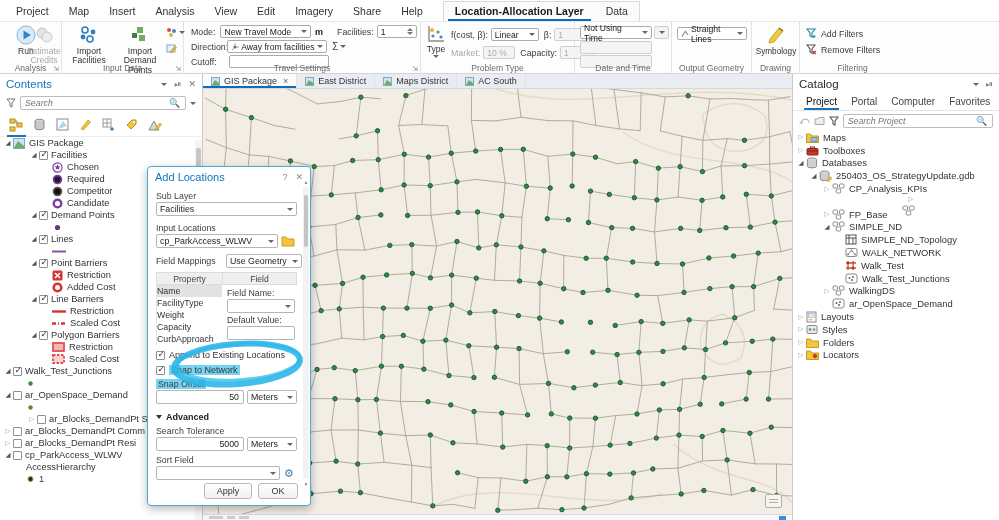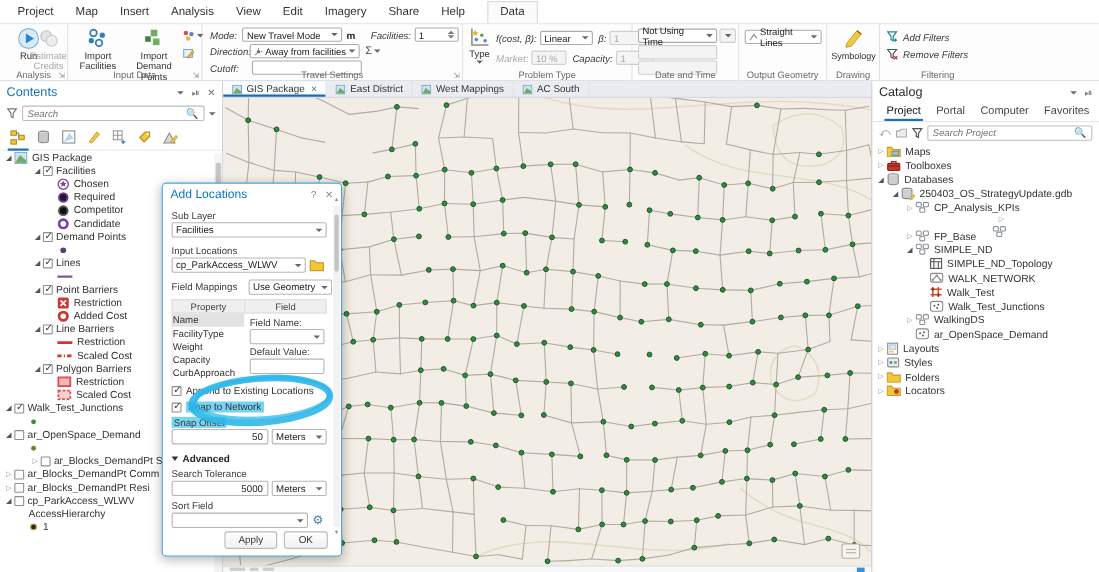--- a/index.html
+++ b/index.html
@@ -15,21 +15,21 @@
   .ctx-tab.active { font-weight:bold; color:#1a1a1a; }
   .ctx-tab.active:after { content:""; position:absolute; left:4px; right:4px; bottom:0; height:2px; background:#0f6cbd; }
   .ribbon-body { position:relative; height:52px; border-top:1px solid #e7e7e7; }
   .rgroup { position:absolute; top:0; height:52px; border-right:1px solid #e3e3e3; }
   .rcaption { position:absolute; bottom:1px; left:0; right:0; text-align:center; font-size:8.5px; color:#6b6b6b; }
   .launcher { position:absolute; bottom:1px; right:2px; font-size:7px; color:#8a8a8a; }
   .bigbtn { position:absolute; top:2px; display:flex; flex-direction:column; align-items:center; width:52px; }
   .bigbtn .blabel { font-size:8.6px; color:#333; text-align:center; line-height:1.1; margin-top:1px; }
   .bigbtn.disabled .blabel { color:#a8a8a8; }
   .rrow { position:absolute; display:flex; align-items:center; height:13px; }
-  .rlabel { font-size:8.8px; color:#3a3a3a; margin-right:3px; white-space:nowrap;font-style:italic; }
+  .rlabel { font-size:8.8px; color:#3a3a3a; margin-right:3px; white-space:nowrap; }
   .rlabel.dis { color:#a9a9a9; }
   .combo, .rinput { height:13px; background:#fff; border:1px solid #ababab; border-radius:2px; font-size:8.6px; color:#222; display:flex; align-items:center; padding:0 3px; position:relative; }
   .combo .chev { margin-left:auto; }
   .chev { width:0; height:0; border-left:3px solid transparent; border-right:3px solid transparent; border-top:3px solid #666; display:inline-block; }
   .rinput.dis, .combo.dis { background:#f4f4f4; color:#a9a9a9; border-color:#cfcfcf; }
   .spin { margin-left:auto; display:flex; flex-direction:column; gap:1px; }
   .spin i { width:0;height:0;border-left:3px solid transparent;border-right:3px solid transparent; }
   .spin .up { border-bottom:3px solid #777; } .spin .dn { border-top:3px solid #777; }
   .unit-m { font-size:9px; font-weight:bold; color:#222; margin-left:4px; }
   .sigma { font-size:10px; color:#444; margin-left:5px; display:flex; align-items:center; gap:2px; }
@@ -141,20 +141,21 @@
           <div class="menu-tab">Map</div>
           <div class="menu-tab">Insert</div>
           <div class="menu-tab">Analysis</div>
           <div class="menu-tab">View</div>
           <div class="menu-tab">Edit</div>
           <div class="menu-tab">Imagery</div>
           <div class="menu-tab">Share</div>
           <div class="menu-tab">Help</div>
         </div>
       <div class="ctx-group">
+        <div class="ctx-tab active">Location-Allocation Layer</div>
         <div class="ctx-tab">Data</div>
       </div>
     </div>
 
     <div class="ribbon-body">
 
       <div class="rgroup" style="left:0;width:62px">
         <div class="bigbtn" style="left:0">
           <svg width="22" height="22" viewBox="0 0 22 22">
               <circle cx="11" cy="11" r="9" fill="#d9ebf8" stroke="#85b6dd"></circle>
@@ -652,21 +653,21 @@
               <rect x="0.5" y="0.5" width="8" height="8" fill="#cfe3f2" stroke="#7fa8c9"></rect>
               <path d="M1 8 L4 3 L8 6 V8 Z" fill="#6fae62"></path>
             </svg>
             <span>East District</span>
           </div>
           <div class="vtab">
             <svg width="9" height="9" viewBox="0 0 9 9">
               <rect x="0.5" y="0.5" width="8" height="8" fill="#cfe3f2" stroke="#7fa8c9"></rect>
               <path d="M1 8 L4 3 L8 6 V8 Z" fill="#6fae62"></path>
             </svg>
-            <span>West Mappings</span>
+            <span>Maps District</span>
           </div>
           <div class="vtab">
             <svg width="9" height="9" viewBox="0 0 9 9">
               <rect x="0.5" y="0.5" width="8" height="8" fill="#cfe3f2" stroke="#7fa8c9"></rect>
               <path d="M1 8 L4 3 L8 6 V8 Z" fill="#6fae62"></path>
             </svg>
             <span>AC South</span>
           </div>
         </div>
       <svg id="mapnet" class="map-canvas" width="589" height="446" viewBox="0 0 589 446">

